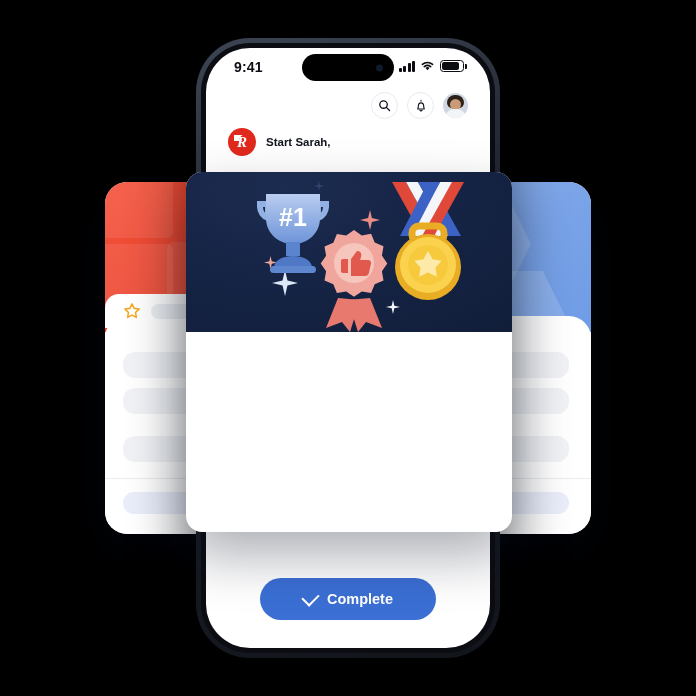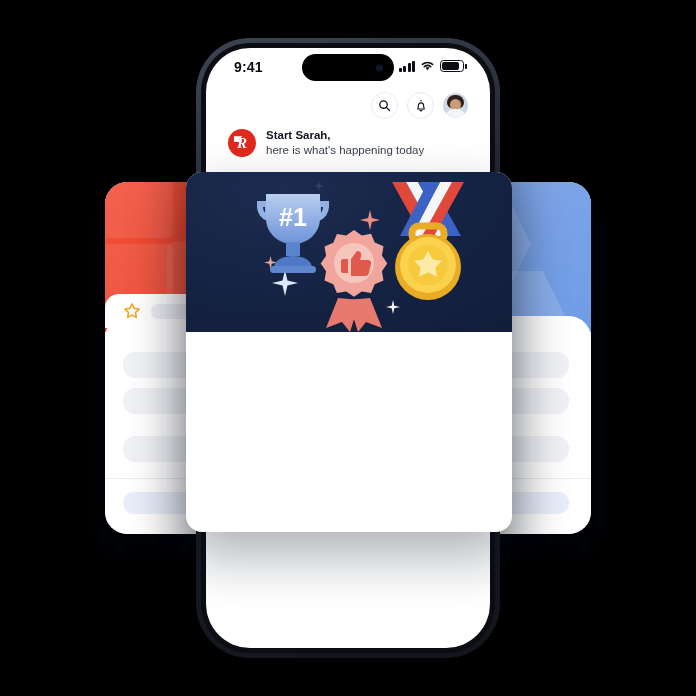--- a/index.html
+++ b/index.html
@@ -240,24 +240,29 @@
           </div>
         </div>
 
         <div class="greet">
           <div class="logo">
             <span class="r">R</span>
               <span class="flag"></span>
           </div>
           <div class="greet-txt">
             <b>Start Sarah,</b>
-            <span>here is what's happening today</span>
           </div>
         </div>
 
+        <div class="complete-wrap">
+          <button class="complete-btn">
+            <span class="chk"></span>
+            <span>Complete</span>
+          </button>
+        </div>
 
       </div>
     </div>
   </div>
 
   <div class="main-card">
 
     <div class="card-hero">
 
       <svg class="sp" style="left:174px;top:38px;" width="20" height="20" viewBox="0 0 20 20">

